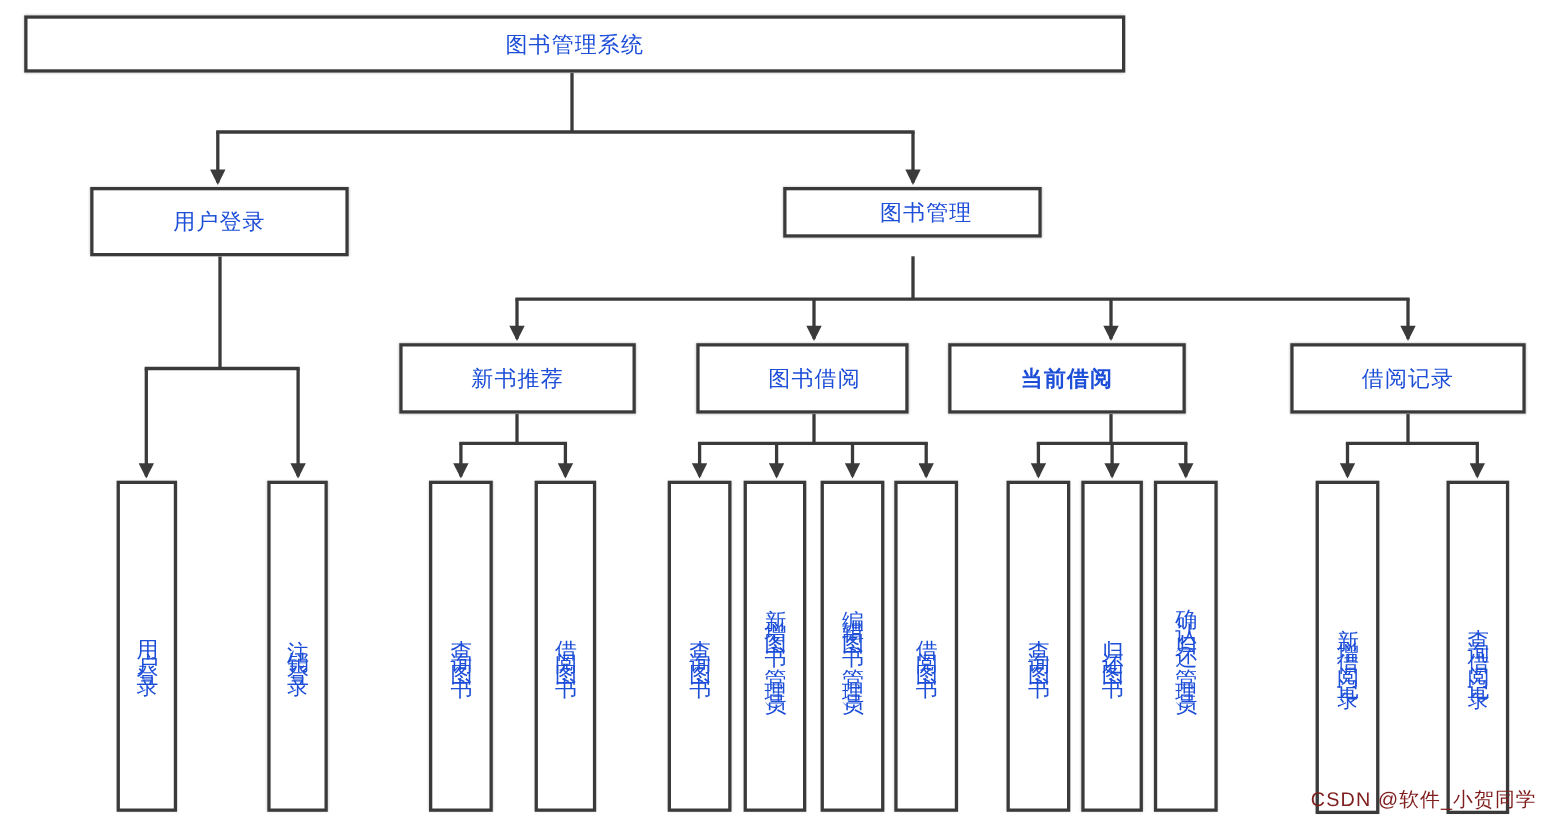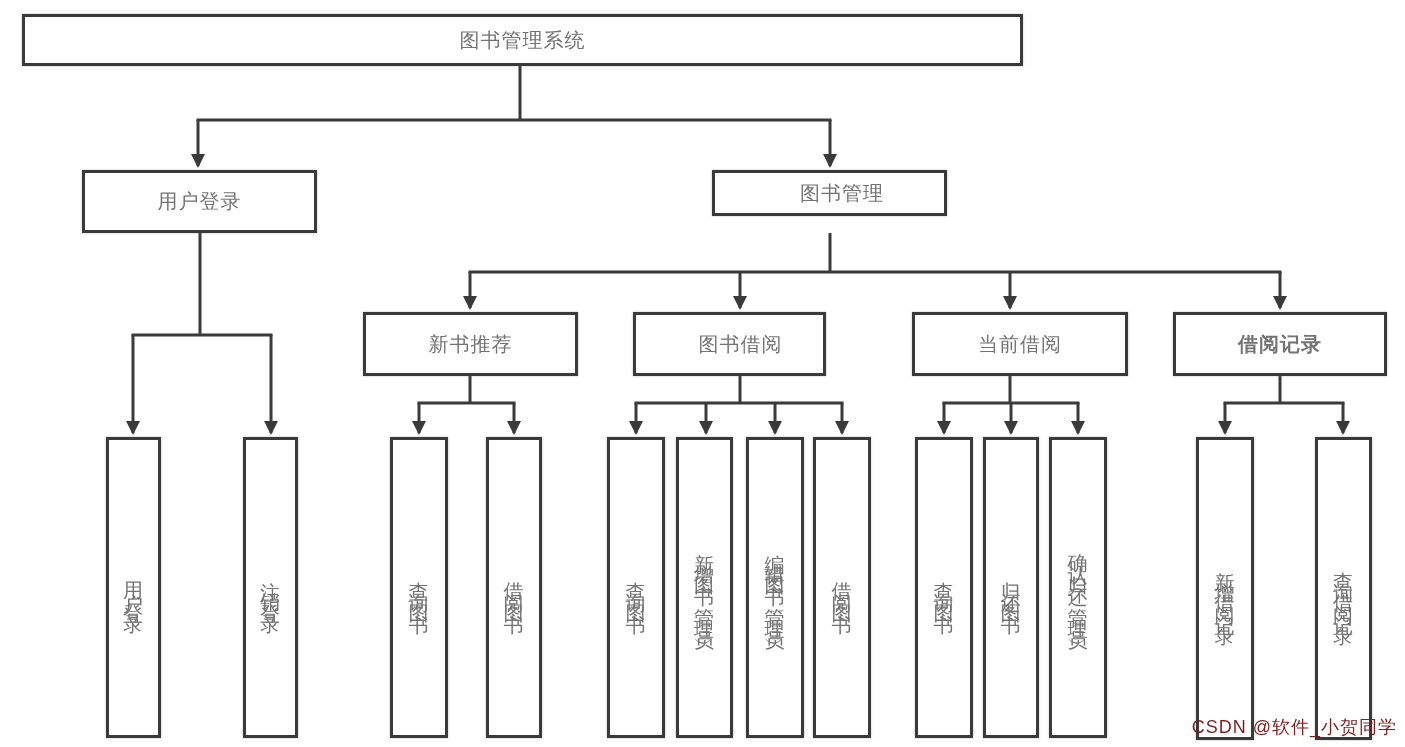--- a/index.html
+++ b/index.html
@@ -26,21 +26,21 @@
   #wires line.h { stroke-linecap: square; }
   .node {
     position: absolute;
     box-sizing: border-box;
     background: #ffffff;
     border: 3px solid #3a3a3a;
     box-shadow: 0 0 2px rgba(130,130,130,0.55);
     display: flex;
     align-items: center;
     justify-content: center;
-    color: #737373;
+    color: #1d4ed8;
     font-size: 20px;
     letter-spacing: 1px;
     z-index: 2;
     white-space: nowrap;
   }
   .node.vert {
     writing-mode: vertical-rl;
     letter-spacing: 11px;
     line-height: 1;
     white-space: normal;
@@ -122,22 +122,22 @@
     </g>
   </svg>
 
   <div class="node" style="left:22px; top:14px; width:1001px; height:52px;">图书管理系统</div>
 
   <div class="node" style="left:82px; top:170px; width:235px; height:63px;">用户登录</div>
   <div class="node" style="left:712px; top:170px; width:235px; height:46px;padding-left:25px;">图书管理</div>
 
   <div class="node" style="left:363px; top:312px; width:215px; height:64px;text-align:right;">新书推荐</div>
   <div class="node" style="left:633px; top:312px; width:193px; height:64px;padding-left:22px;">图书借阅</div>
-  <div class="node" style="left:912px; top:312px; width:216px; height:64px;">当前借阅</div>
-  <div class="node" style="left:1173px; top:312px; width:214px; height:64px;font-weight:bold;">借阅记录</div>
+  <div class="node" style="left:862px; top:312px; width:216px; height:64px;font-weight:bold;">当前借阅</div>
+  <div class="node" style="left:1173px; top:312px; width:214px; height:64px;">借阅记录</div>
 
   <div class="node vert" style="left:106px; top:437px; width:55px; height:301px;">用户登录</div>
   <div class="node vert" style="left:243px; top:437px; width:55px; height:301px;">注销登录</div>
 
   <div class="node vert" style="left:390px; top:437px; width:58px; height:301px;">查询图书</div>
   <div class="node vert" style="left:486px; top:437px; width:56px; height:301px;">借阅图书</div>
 
   <div class="node vert" style="left:607px; top:437px; width:58px; height:301px;">查询图书</div>
   <div class="node vert" style="left:676px; top:437px; width:57px; height:301px;">新增图书（管理员）</div>
   <div class="node vert" style="left:746px; top:437px; width:58px; height:301px;">编辑图书（管理员）</div>

